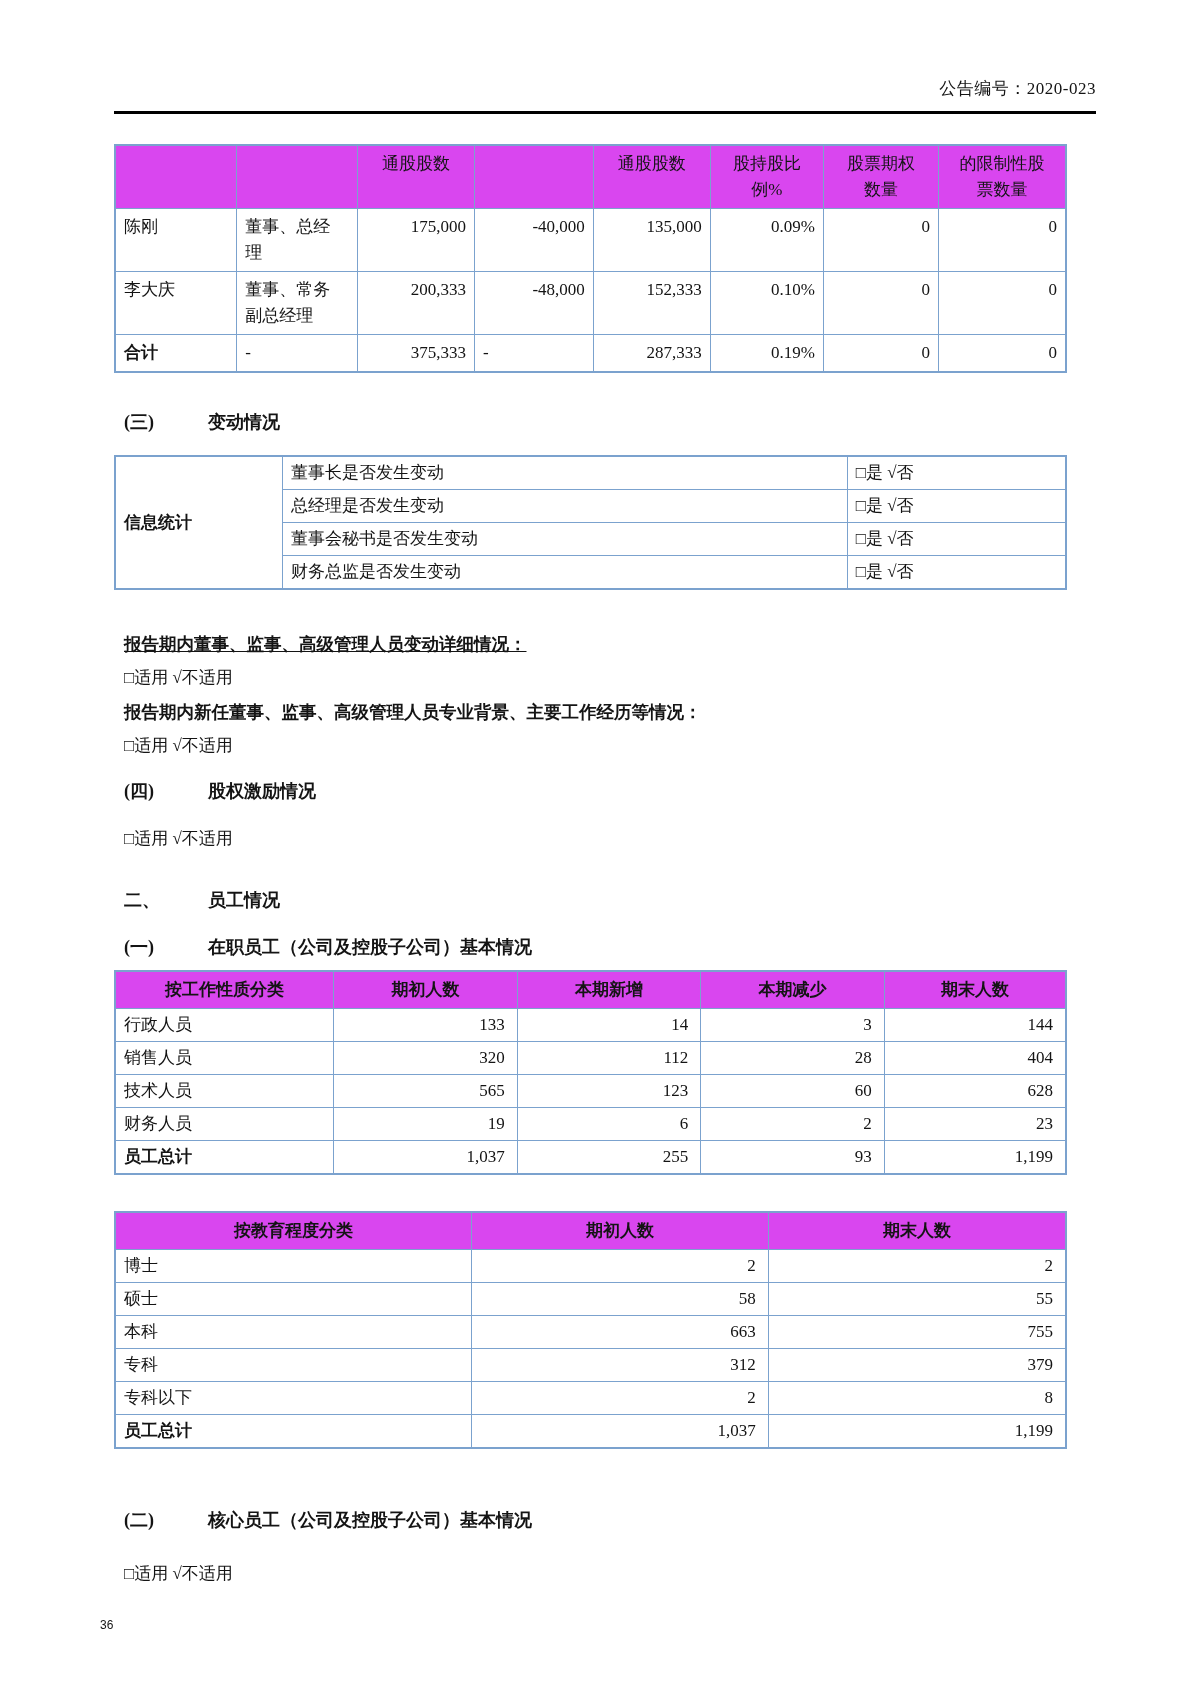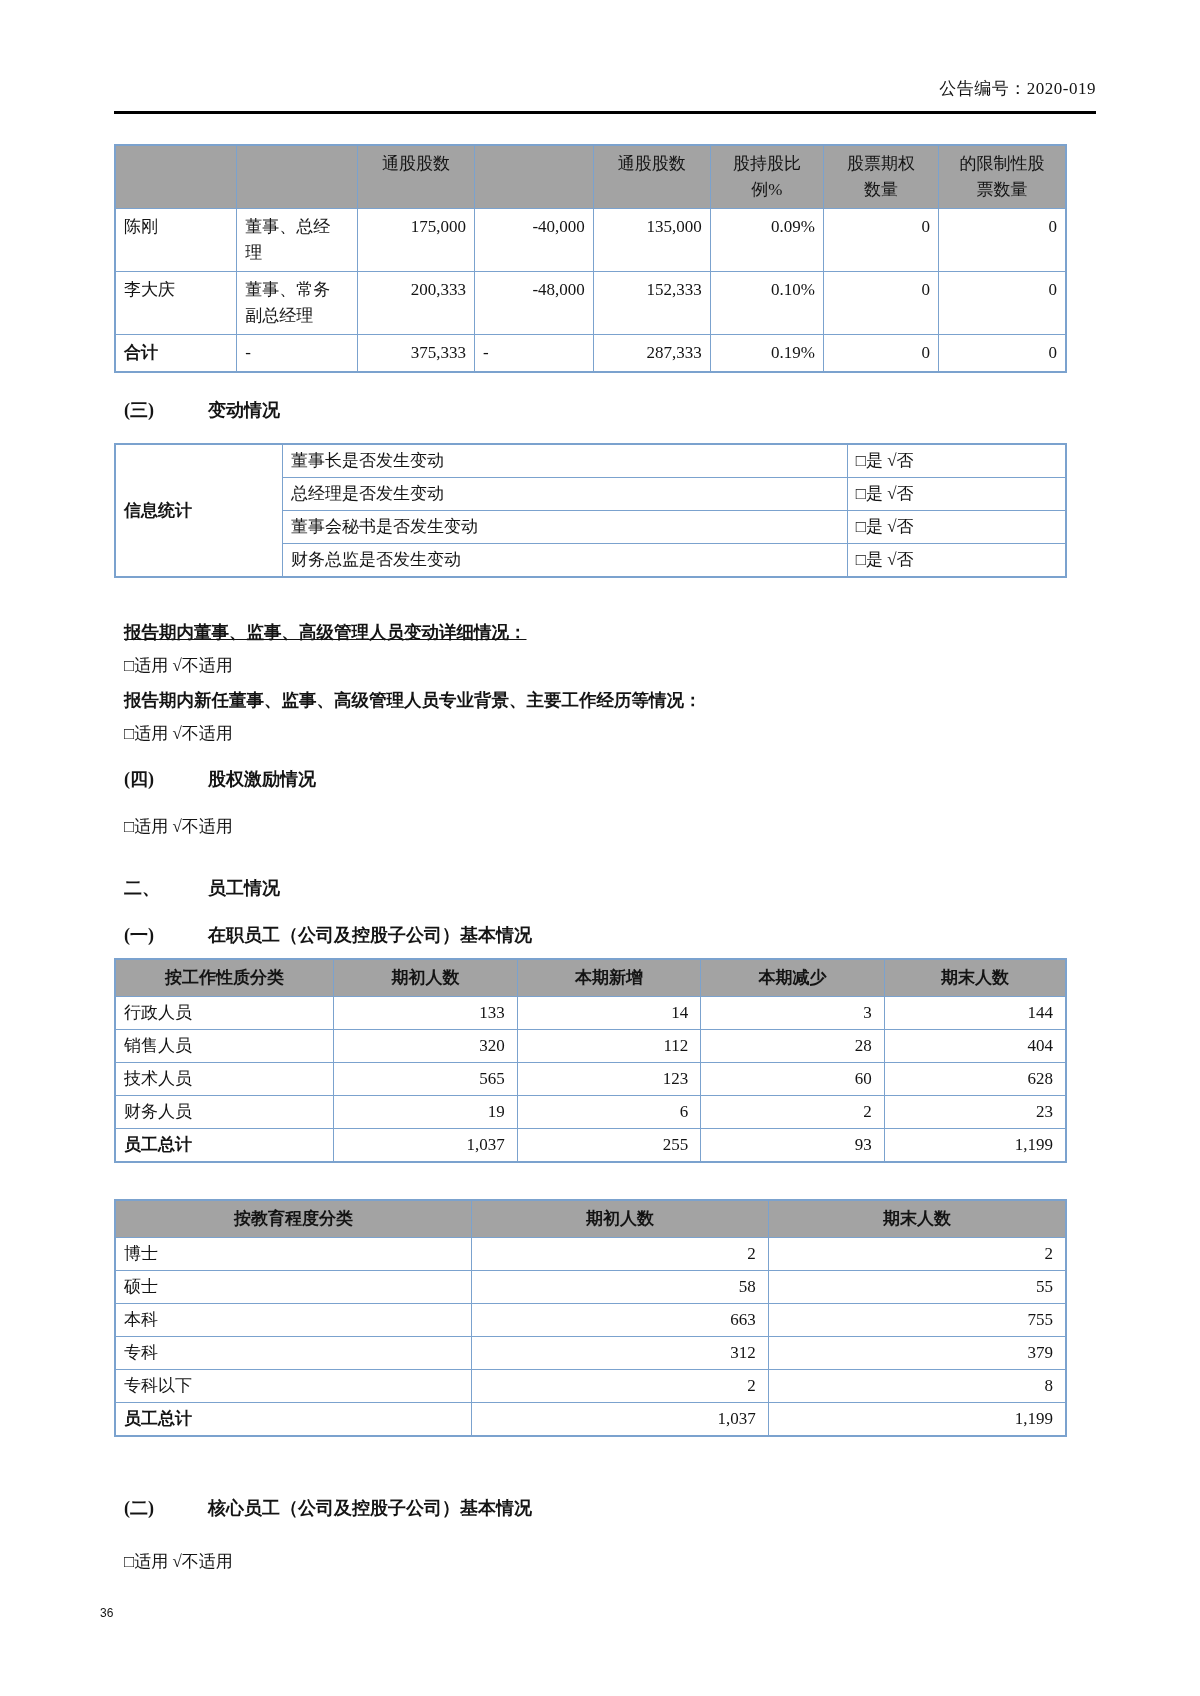--- a/index.html
+++ b/index.html
@@ -15,34 +15,34 @@
   .doc-number{
     text-align:right;font-size:17px;line-height:22px;padding-right:4px;
     letter-spacing:.5px;
   }
   .top-rule{height:3px;background:#000;margin:11px 4px 0 14px;}
 
   table{border-collapse:collapse;table-layout:fixed;width:953px;margin-left:14px;}
   table{border:2px solid #7BA2CE;}
   td,th{border:1px solid #7BA2CE;font-size:17px;line-height:26px;padding:5px 8px;
         font-weight:normal;white-space:pre-line;overflow:hidden;}
-  .hdr{background:#a3a3a3;text-align:center;}
+  .hdr{background:#d946ef;text-align:center;}
   .bold{font-weight:bold;}
   .ctr{text-align:left;}
   .lft{text-align:left;}
   .num{text-align:right;padding-right:12px;}
   .vtop{vertical-align:top;}
   .slim td{padding-top:3px;padding-bottom:3px;}
 
   .shares-table{margin-top:30px;}
   .shares-table td,.shares-table th{padding:5px 8px;}
 
   .heading{font-size:18px;font-weight:bold;margin:0 0 0 24px;line-height:27px;}
   .h-num{display:inline-block;min-width:84px;}
-  .hs3{margin-top:24px;}
+  .hs3{margin-top:36px;}
   .info-table{margin-top:19px;}
 
   .para{font-size:17.5px;font-weight:bold;margin:0 0 0 24px;line-height:28px;}
   .p1{margin-top:40px;text-decoration:underline;}
   .check-line{font-size:17px;margin:6px 0 0 24px;line-height:28px;font-weight:normal;}
   .mt6{margin-top:6px;}
   .hs4{margin-top:18px;}
   .ck3{margin-top:20px;}
   .hs2{margin-top:34px;}
   .hs21{margin-top:20px;}
@@ -51,21 +51,21 @@
   .hs22{margin-top:58px;}
   .ck4{margin-top:26px;}
   .page-num{ text-align:left;font-size:12px;margin-top:30px;
     font-family:"Liberation Sans","DejaVu Sans",sans-serif;}
 </style>
 </head>
 <body>
 
 <div class="content">
 
-  <div class="doc-number">公告编号：2020-019</div>
+  <div class="doc-number">公告编号：2020-023</div>
   <div class="top-rule"></div>
 
   <table class="shares-table">
     <colgroup>
       <col style="width:12.8%">
         <col style="width:12.7%">
         <col style="width:12.3%">
         <col style="width:12.5%">
       <col style="width:12.3%">
         <col style="width:11.9%">

